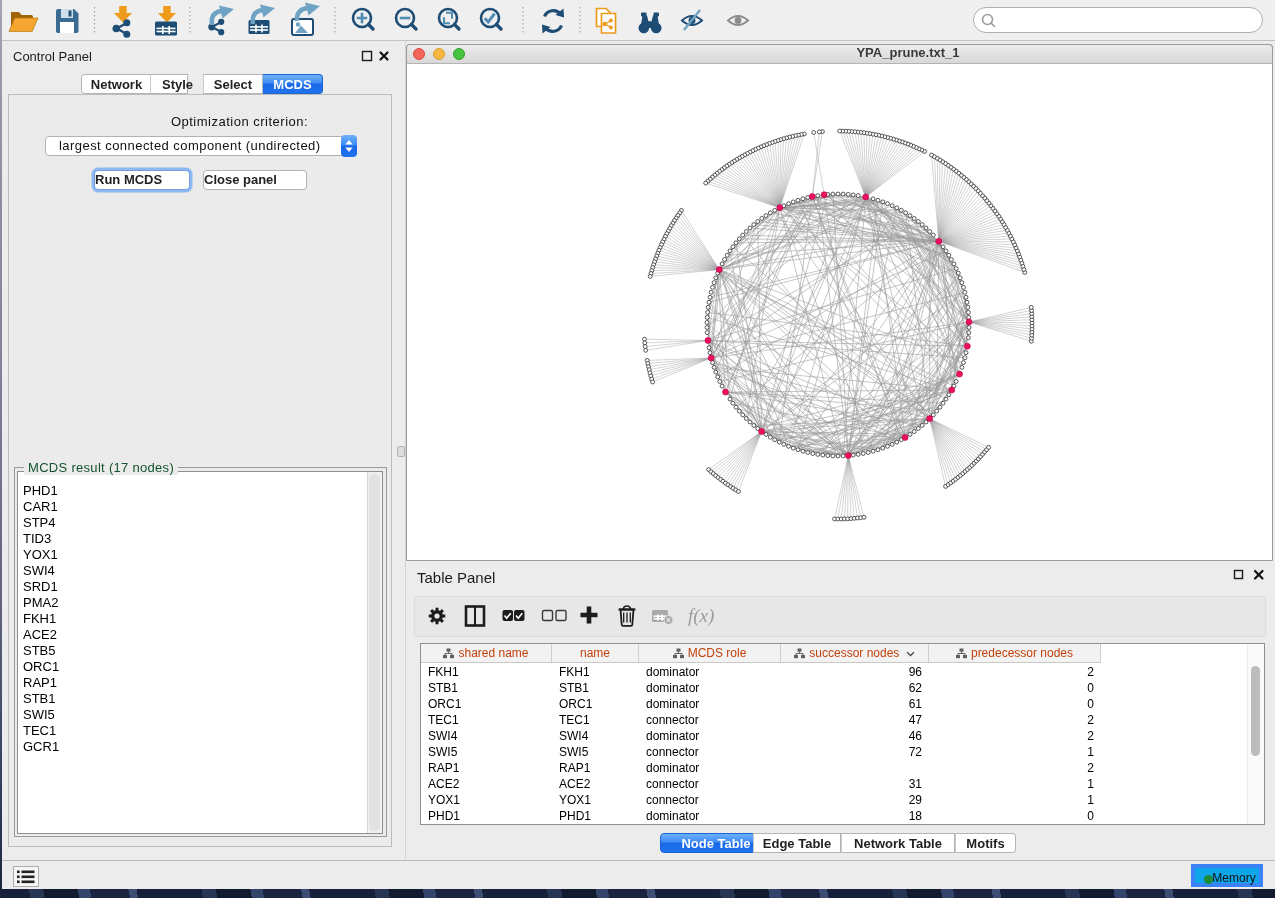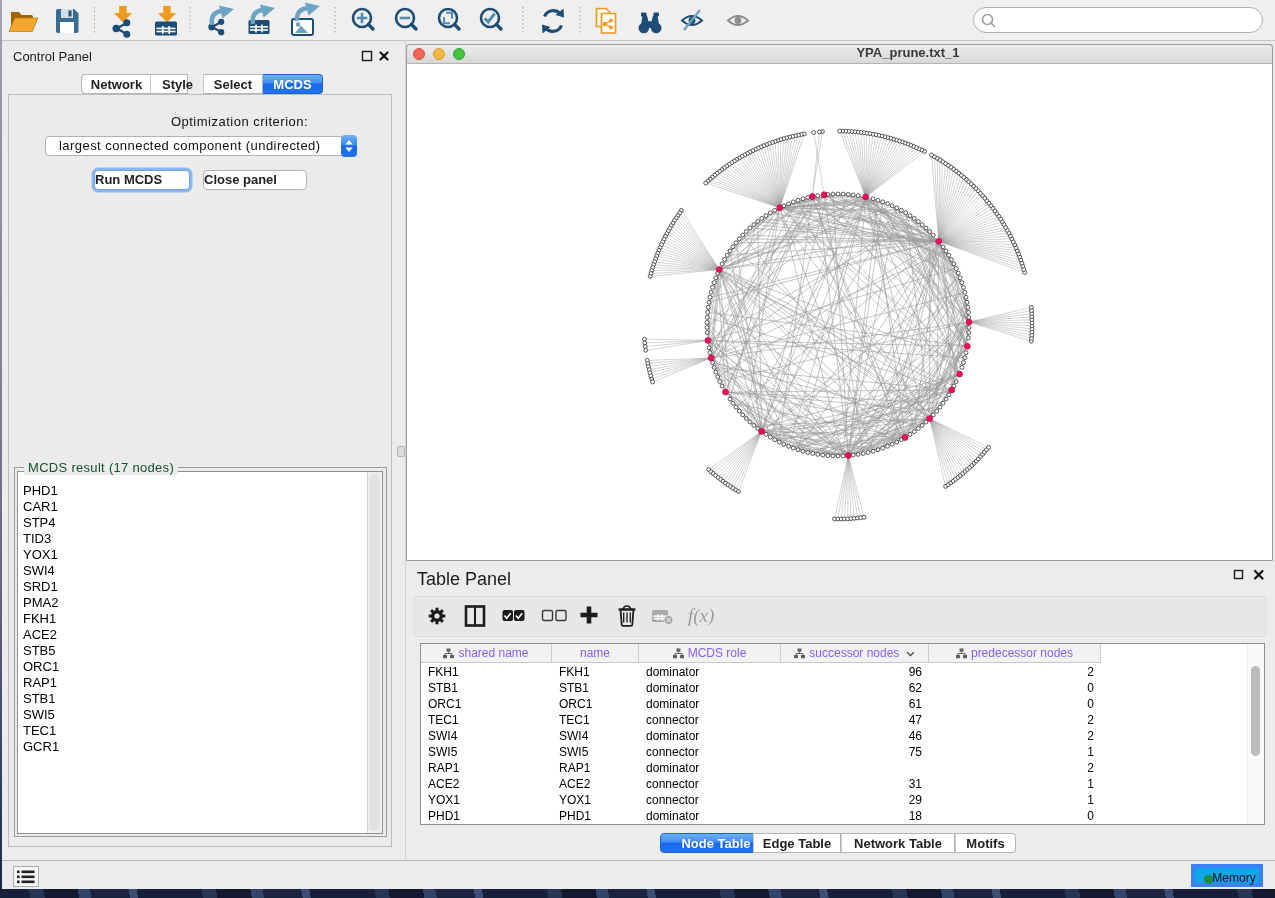--- a/index.html
+++ b/index.html
@@ -55,25 +55,25 @@
 #lg { left:453px; background:#48c33f; border:0.5px solid #2fa32a; }
 #nettitle { left:700px; top:45px; width:416px; text-align:center; font-size:13px; font-weight:bold; color:#3a3a3a; }
 
 
 #vsplit { left:405px; top:41px; width:1px; height:818px; background:#d4d4d4; }
 #vknob { left:397px; top:446px; width:8px; height:11px; background:#dcdcdc; border:1px solid #b2b2b2; border-radius:2px; }
 #hknob { left:840px; top:553px; width:9px; height:7px; background:#dcdcdc; border:1px solid #b2b2b2; border-radius:2px; }
 
 
 #tpanel { left:406px; top:561px; width:869px; height:296px; background:#ececec; }
-#tp-title { left:417px; top:569px; font-size:18px; color:#1a1a1a; }
+#tp-title { left:417px; top:569px; font-size:15px; color:#1a1a1a; }
 #tp-toolbar { left:414px; top:596px; width:852px; height:41px; background:#e7e7e7; border:1px solid #dcdcdc; border-radius:2px; }
 #tbl { left:420px; top:643px; width:845px; height:182px; background:#fff; border:1px solid #8f8f8f; }
 #tbl-head { position:absolute; left:0; top:0; width:680px; height:19px; background:#f2f2f2; border-bottom:1px solid #c9c9c9; font-size:12px; color:#111; }
-.hcell { position:absolute; top:0; height:19px; line-height:19px; text-align:center; border-right:1px solid #cfcfcf; font-size:12px; background:#f2f2f2; border-bottom:1px solid #c9c9c9; color:#8b5cf6; }
+.hcell { position:absolute; top:0; height:19px; line-height:19px; text-align:center; border-right:1px solid #cfcfcf; font-size:12px; background:#f2f2f2; border-bottom:1px solid #c9c9c9; color:#c2410c; }
 .trow { position:absolute; left:0; width:820px; height:16px; font-size:12px; color:#000; }
 .c1 { position:absolute; left:7px; }
 .c2 { position:absolute; left:138px; }
 .c3 { position:absolute; left:225px; }
 .c4 { position:absolute; width:494px; left:7px; text-align:right; }
 .c5 { position:absolute; width:666px; left:7px; text-align:right; }
 #tbl-scroll { left:1247px; top:644px; width:17px; height:180px; background:#fafafa; border-left:1px solid #ececec; }
 #tbl-thumb { left:1251px; top:666px; width:9px; height:90px; background:#bcbcbc; border-radius:5px; }
 
 
@@ -1247,21 +1247,21 @@
       <span class="c1">SWI4</span>
       <span class="c2">SWI4</span>
       <span class="c3">dominator</span>
       <span class="c4">46</span>
       <span class="c5">2</span>
     </div>
 <div class="trow" style="top:101px">
       <span class="c1">SWI5</span>
       <span class="c2">SWI5</span>
       <span class="c3">connector</span>
-      <span class="c4">75</span>
+      <span class="c4">72</span>
       <span class="c5">1</span>
     </div>
 <div class="trow" style="top:117px">
       <span class="c1">RAP1</span>
       <span class="c2">RAP1</span>
       <span class="c3">dominator</span>
       <span class="c5">2</span>
     </div>
 <div class="trow" style="top:133px">
       <span class="c1">ACE2</span>

